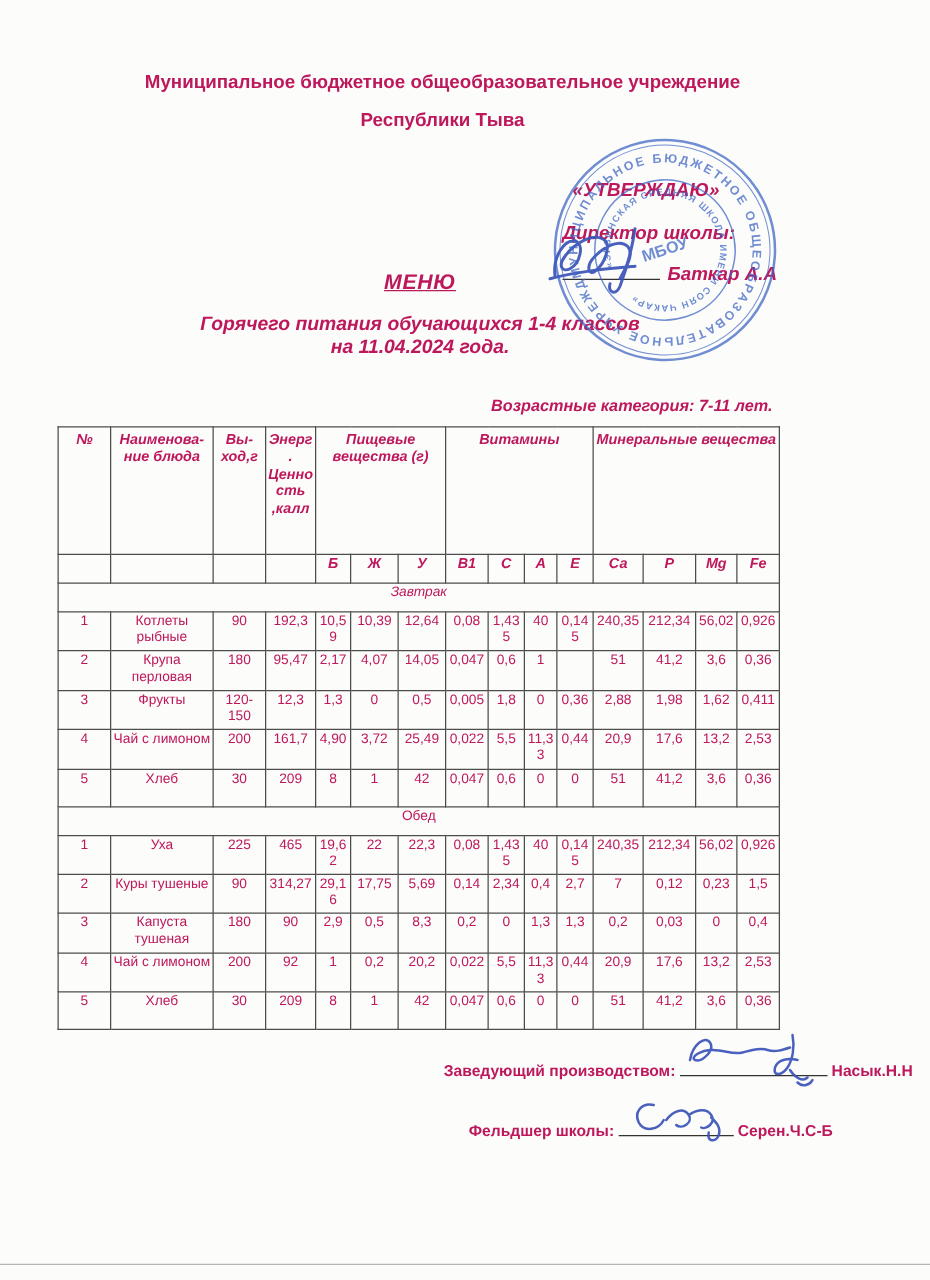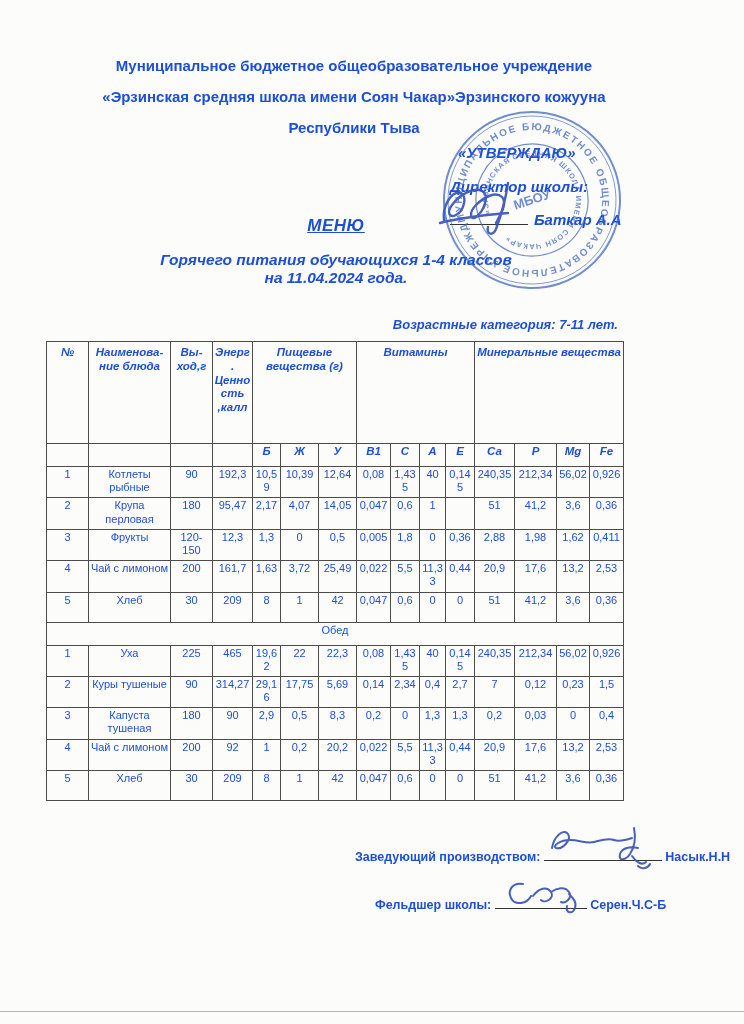--- a/index.html
+++ b/index.html
@@ -1,19 +1,19 @@
 <!DOCTYPE html>
 <html><head>
 <meta charset="utf-8">
 <style>
   html,body{margin:0;padding:0;background:#e8e8e4;}
   .page{
     position:relative;width:744px;height:1024px;margin:0 auto;
     background:#fcfcfa;overflow:hidden;
-    font-family:"Liberation Sans",sans-serif;color:#1d4ed8;
+    font-family:"Liberation Sans",sans-serif;color:#be185d;
   }
   
   .org-header{position:absolute;top:58px;left:30px;width:648px;text-align:center;
     font-weight:bold;font-size:15px;line-height:1.0;}
   .org-header div{margin-bottom:16px;}
   
   .stamp{position:absolute;top:104px;left:436px;width:192px;height:192px;
     pointer-events:none;z-index:3;opacity:.72;}
   
   .approve{position:absolute;top:144px;left:450px;z-index:2;
@@ -60,21 +60,20 @@
   .scan-line{position:absolute;top:1011px;left:0;width:744px;height:1px;
     background:#b6b6ae;}
 </style>
 </head>
 <body>
 
 <div class="page">
 
   <div class="org-header">
     <div>Муниципальное бюджетное общеобразовательное учреждение</div>
-    <div>«Эрзинская средняя школа  имени Соян Чакар»Эрзинского кожууна</div>
     <div>Республики Тыва</div>
   </div>
 
   <div class="stamp">
     <svg width="192" height="192" viewBox="0 0 192 192">
       <g transform="rotate(-18 96 96)" fill="#3b63c4" stroke="#3b63c4">
         <circle cx="96" cy="96" r="88" fill="none" stroke-width="2"></circle>
         <circle cx="96" cy="96" r="84" fill="none" stroke-width="0.8"></circle>
         <circle cx="96" cy="96" r="56" fill="none" stroke-width="1.2"></circle>
         <defs>
@@ -154,20 +153,23 @@
         <td>С</td>
         <td>А</td>
         <td>Е</td>
         <td>Са</td>
         <td>Р</td>
         <td>Mg</td>
         <td>Fe</td>
       </tr>
     </thead>
     <tbody id="menu-body">
+        <tr>
+          <td colspan="15" class="section ital">Завтрак</td>
+        </tr>
         <tr class="datarow">
           <td>1</td>
           <td class="dish">Котлеты рыбные</td>
           <td>90</td>
           <td class="energy">192,3</td>
           <td>10,59</td>
           <td>10,39</td>
           <td>12,64</td>
           <td>0,08</td>
           <td>1,435</td>
@@ -210,21 +212,21 @@
           <td>2,88</td>
           <td>1,98</td>
           <td>1,62</td>
           <td>0,411</td>
         </tr>
         <tr class="datarow">
           <td>4</td>
           <td class="dish">Чай с лимоном</td>
           <td>200</td>
           <td class="energy">161,7</td>
-          <td>1,63</td>
+          <td>4,90</td>
           <td>3,72</td>
           <td>25,49</td>
           <td>0,022</td>
           <td>5,5</td>
           <td>11,33</td>
           <td>0,44</td>
           <td>20,9</td>
           <td>17,6</td>
           <td>13,2</td>
           <td>2,53</td>

